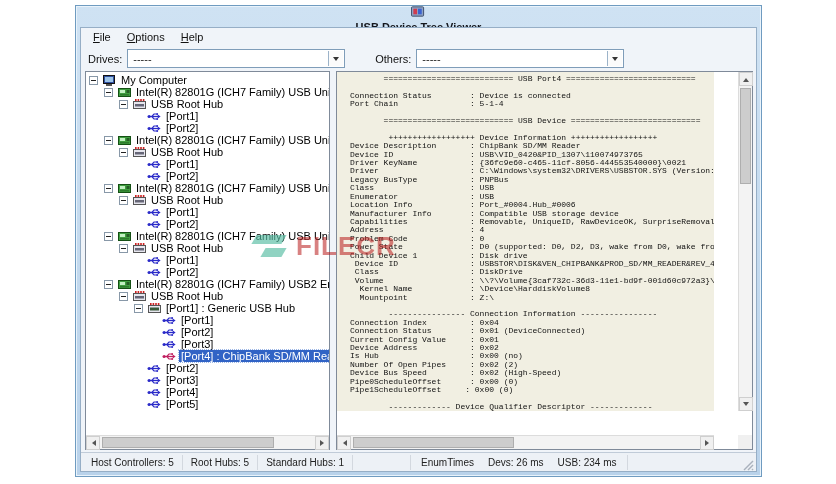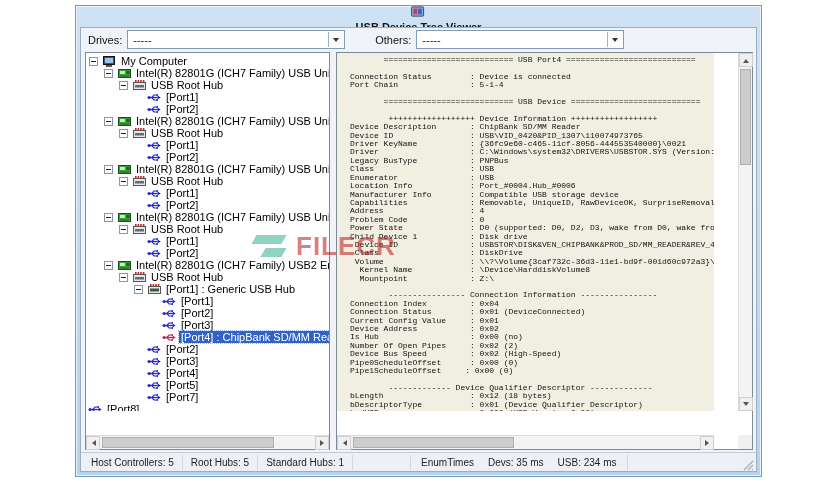--- a/index.html
+++ b/index.html
@@ -110,20 +110,25 @@
           <span class="glyph-min"></span>
         </span>
       <span class="tb-btn max">
           <span class="glyph-max"></span>
         </span>
       <span class="tb-btn close">x</span>
     </span>
   </div>
 
   <div class="client">
+    <div class="menu-bar">
+        <div class="menu-item"><u>F</u>ile</div>
+        <div class="menu-item"><u>O</u>ptions</div>
+        <div class="menu-item"><u>H</u>elp</div>
+      </div>
 
     <div class="toolbar">
       <span>Drives:</span>
       <span class="combo drives">
         <span>-----</span>
         <span class="arrow-btn">
             <span class="tri-down"></span>
           </span>
       </span>
       <span class="lbl-others">Others:</span>
@@ -675,21 +680,21 @@
 
     <div class="status-bar">
       <span style="display:flex;">
           <span class="status-panel">Host Controllers: 5</span>
           <span class="status-panel">Root Hubs: 5</span>
           <span class="status-panel">Standard Hubs: 1</span>
         </span>
       <span class="status-spacer"></span>
       <span class="enum-sec">
         <span>EnumTimes</span>
-        <span>Devs: 35 ms</span>
+        <span>Devs: 26 ms</span>
         <span>USB: 234 ms</span>
       </span>
       <span class="status-fill"></span>
       <span class="grip">
         <svg width="14" height="14">
             <g stroke="#a9b2bd" stroke-width="1.5">
           <line x1="13" y1="4" x2="4" y2="13"></line>
               <line x1="13" y1="8" x2="8" y2="13"></line>
               <line x1="13" y1="12" x2="12" y2="13"></line>
         </g>

